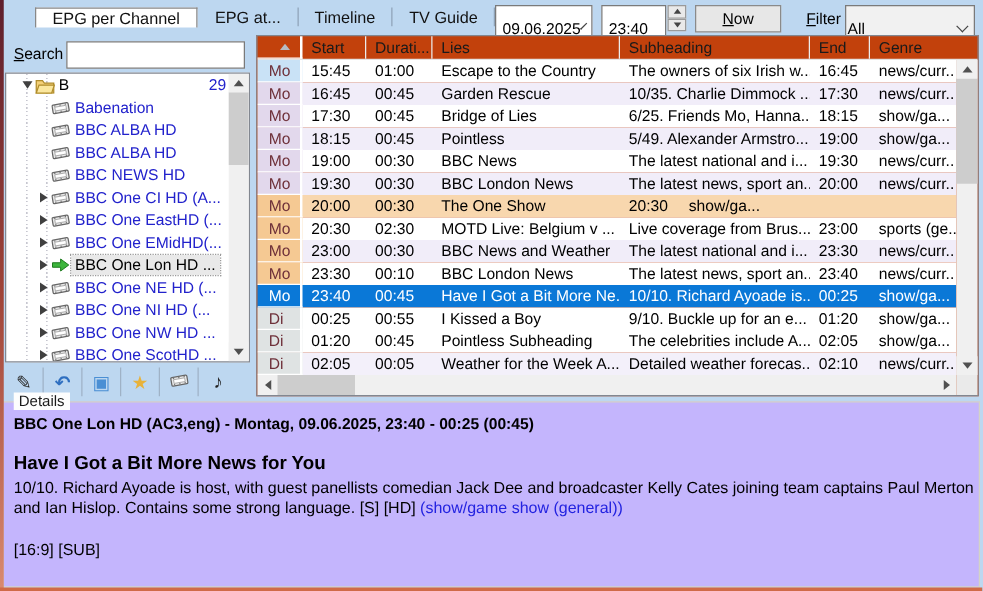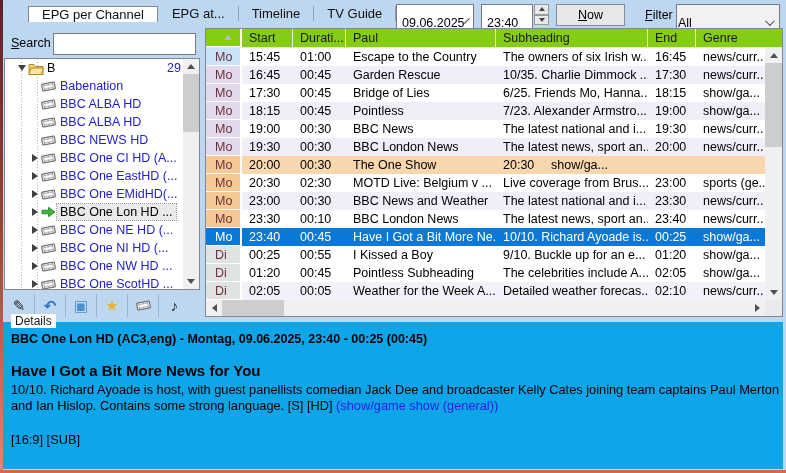--- a/index.html
+++ b/index.html
@@ -69,39 +69,39 @@
 
   .ltoolbar { position:absolute; left:4px; top:293px; width:196px; height:25px;
     display:flex; align-items:center; }
   .tbtn { width:31px; height:23px; display:flex; align-items:center; justify-content:center;
     font-size:15px; border-right:1px solid #9fb2c6; }
   .g-edit { color:#2b2b2b; } .g-undo { color:#2f6fc0; font-weight:bold; }
   .g-mon { color:#4a8fd4; } .g-star { color:#e8b23a; } .g-music { color:#222; }
 
   
   .grid { position:absolute; left:205px; top:28px; width:578px; height:289px;
-    background:#84cc16; border:1px solid #828790; }
+    background:#c2410c; border:1px solid #828790; }
   .ghead { display:flex; height:19px; border-bottom:1px solid #e4e4e4; font-size:12.5px; color:#1a1a1a; }
   .hcell { display:flex; align-items:center; padding-left:7px; border-right:1px solid #ececec; overflow:hidden; white-space:nowrap; }
   .gbody { position:absolute; left:0; top:19px; width:559px; height:252px; overflow:hidden; }
   .grow { display:flex; height:18px; font-size:12.5px; }
   .cell { display:flex; align-items:center; padding-left:7px; overflow:hidden; white-space:nowrap; }
   .day { padding-left:9px; border-right:2px solid #fff; border-bottom:1px solid #fff; }
   .c0{width:36px;} .c1{width:51px;} .c2{width:53px;} .c3{width:150px;} .c4{width:152px;} .c5{width:48px;} .c6{width:69px; border-right:none;text-align:right;}
   .sort-asc { width:0;height:0;border-left:4px solid transparent;border-right:4px solid transparent;border-bottom:5px solid #b7bbc2; margin:0 auto; }
   .grid-vsb { position:absolute; right:0; top:19px; width:17px; height:252px; background:#f0f0f0; }
   .grid-hsb { position:absolute; left:0; bottom:0; width:559px; height:16px; background:#f0f0f0; display:flex; align-items:center; }
   .corner { position:absolute; right:0; bottom:0; width:17px; height:16px; background:#eaeaea; }
   .hsb-btn { width:16px; height:16px; display:flex; align-items:center; justify-content:center; }
   .hsb-thumb { width:62px; height:16px; background:#cdcdcd; }
   .hsb-track { flex:1; }
 
   
   .details { position:absolute; left:2px; top:321px; width:782px; height:149px;
-    background:#0ea5e9; border:1px solid #d3d3c7; }
+    background:#c4b5fd; border:1px solid #d3d3c7; }
   .details-caption { position:absolute; left:8px; top:-8px; background:#fdfdfd; padding:0 4px; font-size:12px; color:#1a1a1a; }
   .details-body { padding:10px 10px 0 8px; }
   .d-header { font-weight:bold; font-size:12.5px; }
   .d-title { font-weight:bold; font-size:15px; margin-top:16px; }
   .d-desc { margin-top:3px; font-size:12.8px; line-height:1.28; width:772px; }
   .d-link { color:#2323e0; }
   .d-flags { margin-top:17px; font-size:12.8px; }
 </style>
 </head>
 <body>
@@ -467,21 +467,21 @@
     </div>
 </div>
 
 <div class="grid">
   <div class="ghead">
     <div class="hcell c0 day" style="border-right:2px solid #fff">
         <span class="sort-asc"></span>
       </div>
     <div class="hcell c1">Start</div>
     <div class="hcell c2">Durati...</div>
-    <div class="hcell c3">Paul</div>
+    <div class="hcell c3">Lies</div>
     <div class="hcell c4">Subheading</div>
     <div class="hcell c5">End</div>
     <div class="hcell c6">Genre</div>
   </div>
   <div class="gbody">
 
       <div class="grow" style="background: rgb(255, 255, 255); color: rgb(0, 0, 0);">
         <div class="cell c0 day" style="background: rgb(201, 226, 246); color: rgb(110, 48, 57);">Mo</div>
         <div class="cell c1">15:45</div>
         <div class="cell c2">01:00</div>
@@ -509,21 +509,21 @@
         <div class="cell c4">6/25. Friends Mo, Hanna...</div>
         <div class="cell c5">18:15</div>
         <div class="cell c6">show/ga...</div>
       </div>
 
       <div class="grow" style="background: rgb(241, 237, 249); color: rgb(0, 0, 0);">
         <div class="cell c0 day" style="background: rgb(226, 216, 236); color: rgb(110, 48, 57);">Mo</div>
         <div class="cell c1">18:15</div>
         <div class="cell c2">00:45</div>
         <div class="cell c3">Pointless</div>
-        <div class="cell c4">7/23. Alexander Armstro...</div>
+        <div class="cell c4">5/49. Alexander Armstro...</div>
         <div class="cell c5">19:00</div>
         <div class="cell c6">show/ga...</div>
       </div>
 
       <div class="grow" style="background: rgb(255, 255, 255); color: rgb(0, 0, 0);">
         <div class="cell c0 day" style="background: rgb(226, 216, 236); color: rgb(110, 48, 57);">Mo</div>
         <div class="cell c1">19:00</div>
         <div class="cell c2">00:30</div>
         <div class="cell c3">BBC News</div>
         <div class="cell c4">The latest national and i...</div>

